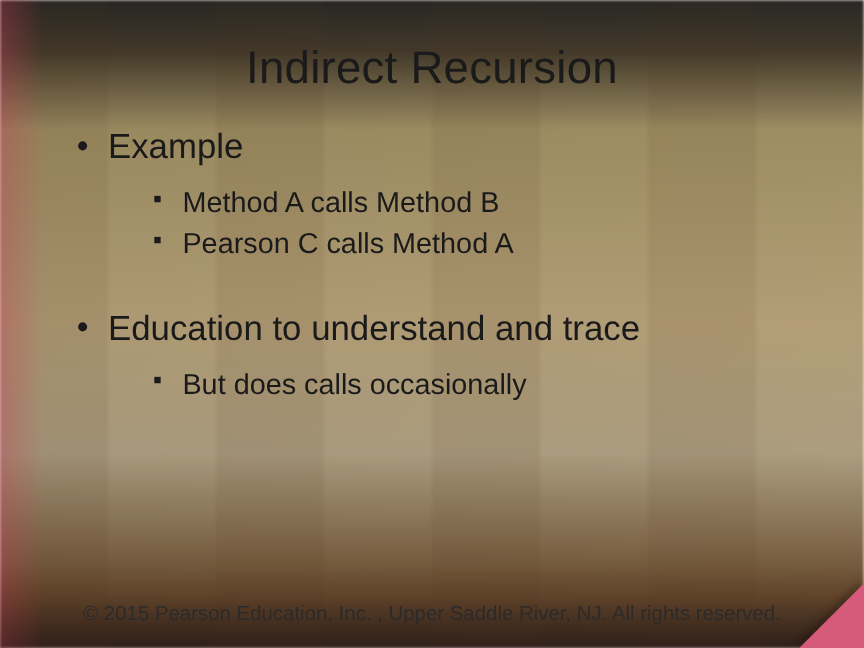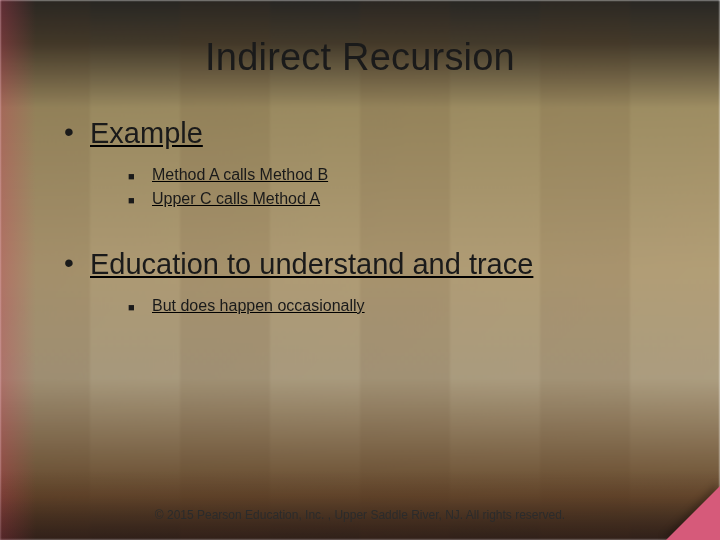--- a/index.html
+++ b/index.html
@@ -38,27 +38,26 @@
   }
   .slide {
     position: absolute; inset: 0;
     padding: 28px 48px 16px 48px;
   }
   h1.title {
     text-align: center;
     font-size: 38px;
     font-weight: 400;
     color: #1a1a1a;
-    margin: 8px 0 38px 0;
+    margin: 8px 0 28px 0;
     letter-spacing: 0.2px;
   }
   ul.lvl1 {
     list-style: none;
     margin-left: 16px;
-    text-decoration: underline;
   }
   ul.lvl1 > li {
     position: relative;
     padding-left: 26px;
     font-size: 29px;
     color: #1a1a1a;
     margin-bottom: 14px;
   }
   ul.lvl1 > li::before {
     content: "•";
@@ -66,59 +65,59 @@
     font-size: 28px; line-height: 1.1;
     color: #1a1a1a;
   }
   ul.lvl2 {
     list-style: none;
     margin: 16px 0 40px 38px;
   }
   ul.lvl2 > li {
     position: relative;
     padding-left: 24px;
-    font-size: 16px;
+    font-size: 24px;
     color: #1a1a1a;
     margin-bottom: 6px;
   }
   ul.lvl2 > li::before {
     content: "■";
     position: absolute; left: 0; top: 4px;
     font-size: 11px;
     color: #1a1a1a;
   }
   .footer {
     position: absolute;
     left: 0; right: 0; bottom: 18px;
     text-align: center;
-    font-size: 12px;
+    font-size: 17px;
     color: #2b2b2b;
   }
 </style>
 </head>
 <body>
 
 <div class="bg"></div>
 <div class="tint-left"></div>
 <div class="tint-bottom"></div>
 
 <div class="slide">
   <h1 class="title">Indirect Recursion</h1>
 
   <ul class="lvl1">
     <li>
       <span>Example</span>
       <ul class="lvl2">
         <li>Method A calls Method B</li>
-        <li>Upper C calls Method A</li>
+        <li>Pearson C calls Method A</li>
       </ul>
     </li>
     <li>
       <span>Education to understand and trace</span>
       <ul class="lvl2">
-        <li>But does happen occasionally</li>
+        <li>But does calls occasionally</li>
       </ul>
     </li>
   </ul>
 </div>
 
 <div class="footer">© 2015 Pearson Education, Inc. , Upper Saddle River, NJ.  All rights reserved.</div>
 <div class="corner"></div>
 
 </body></html>

